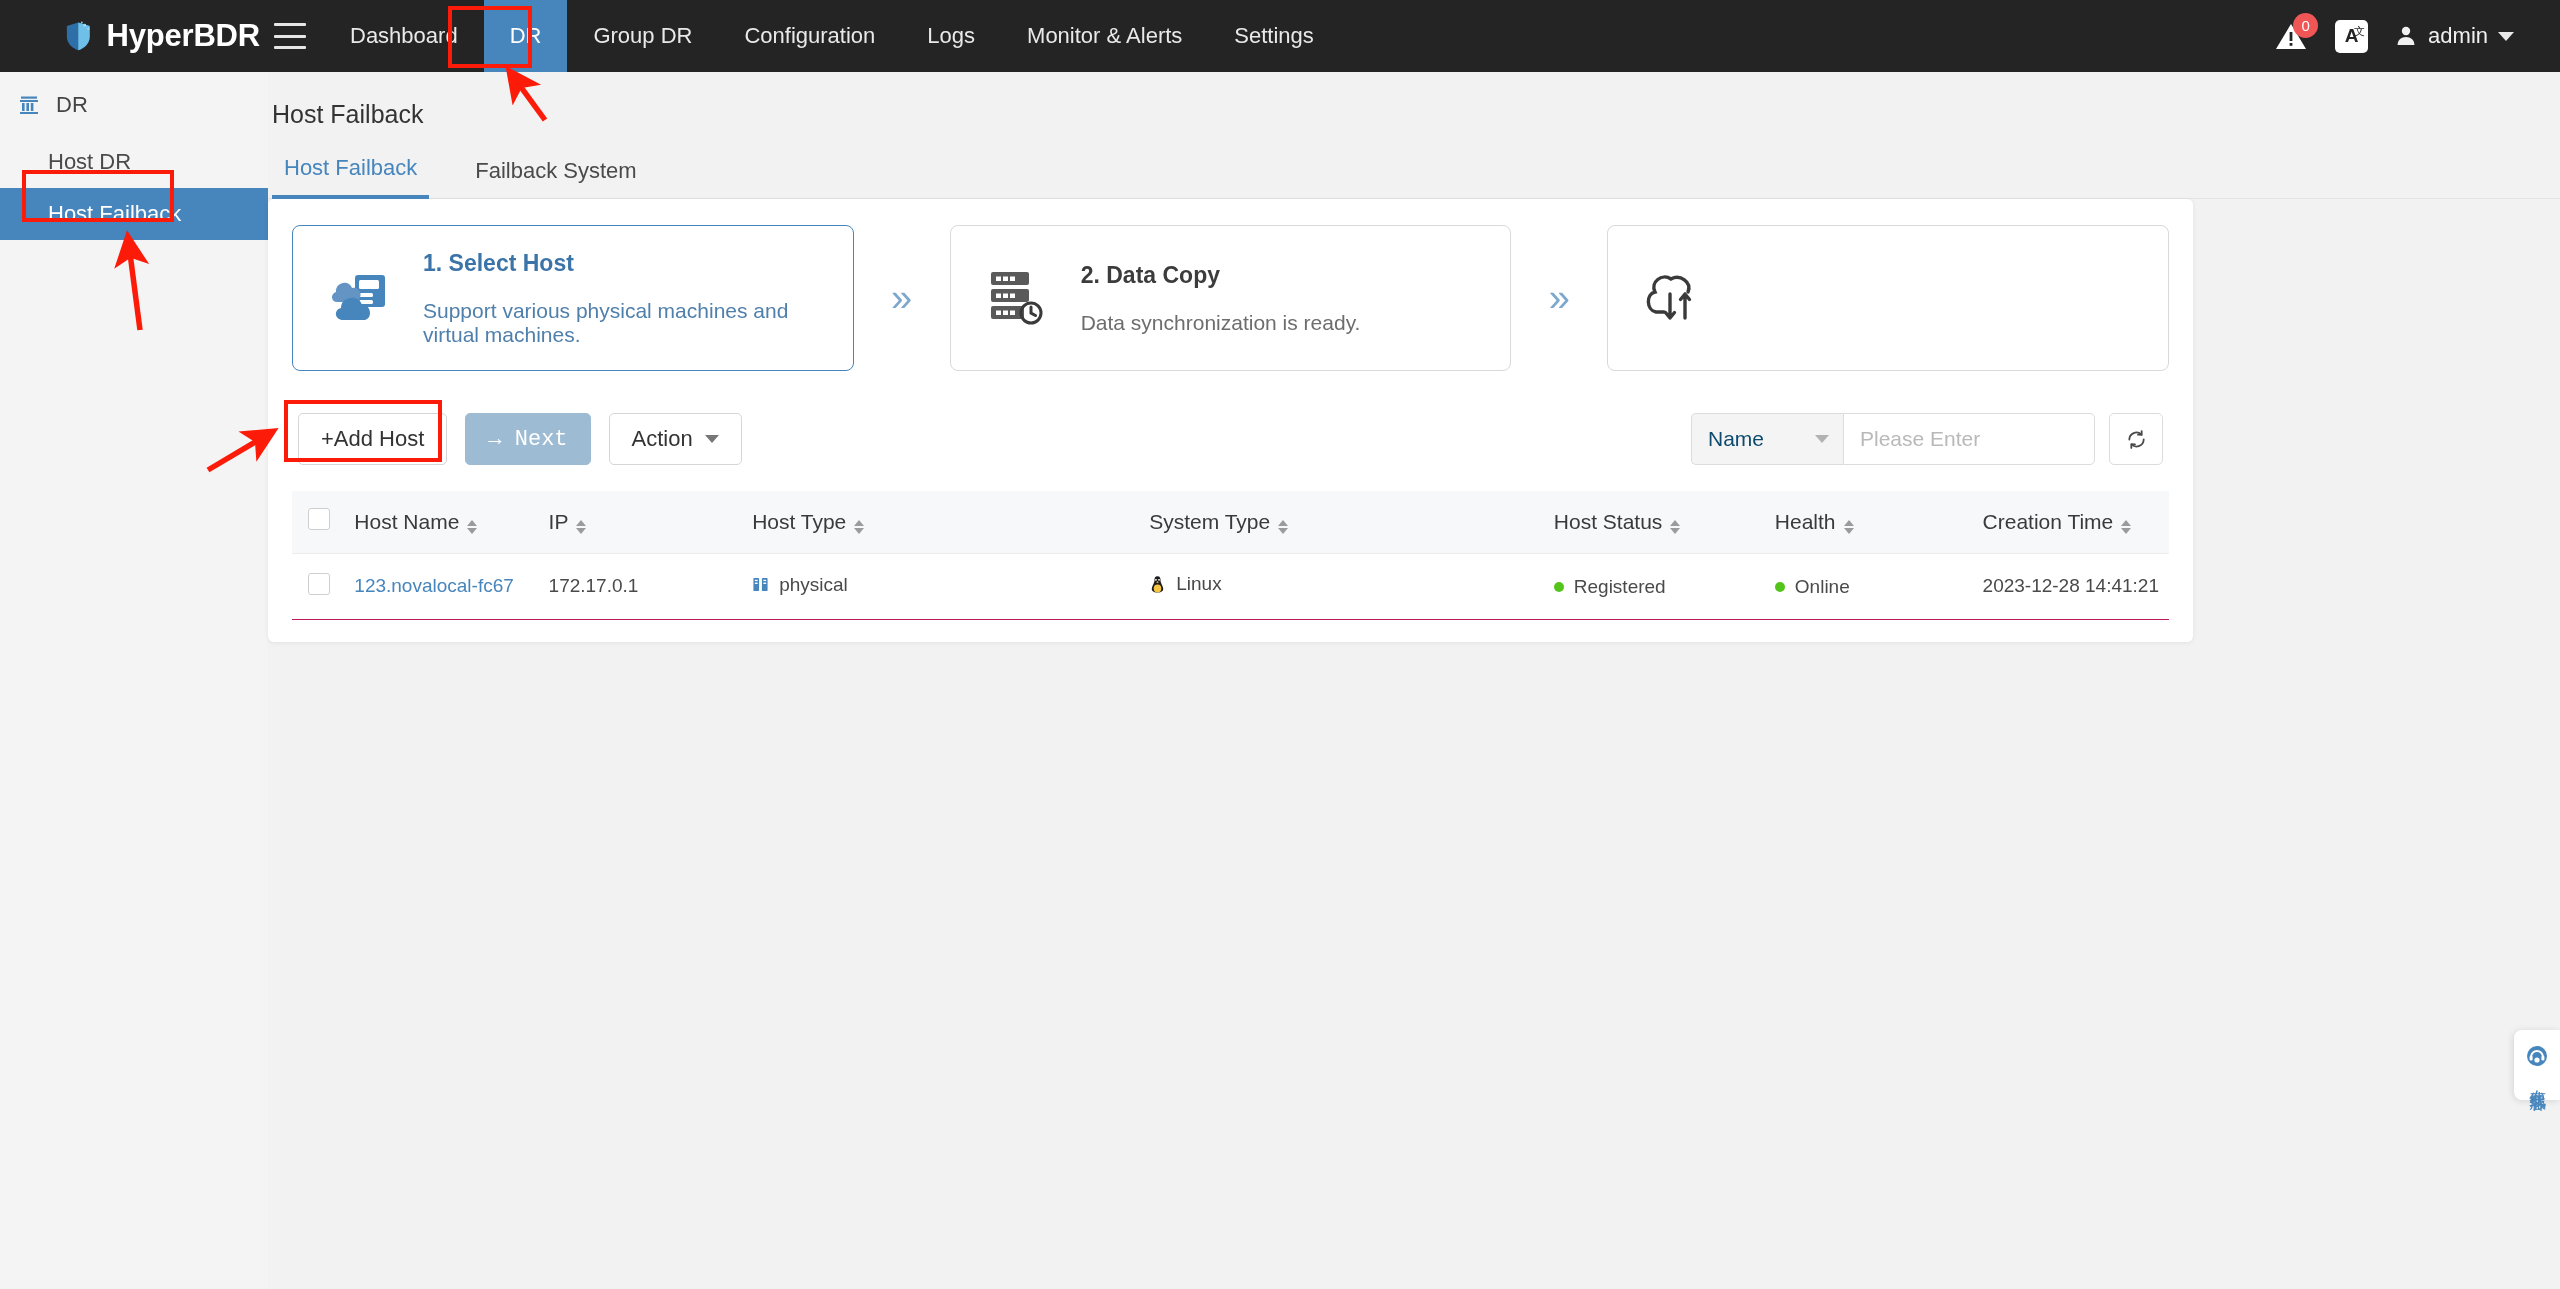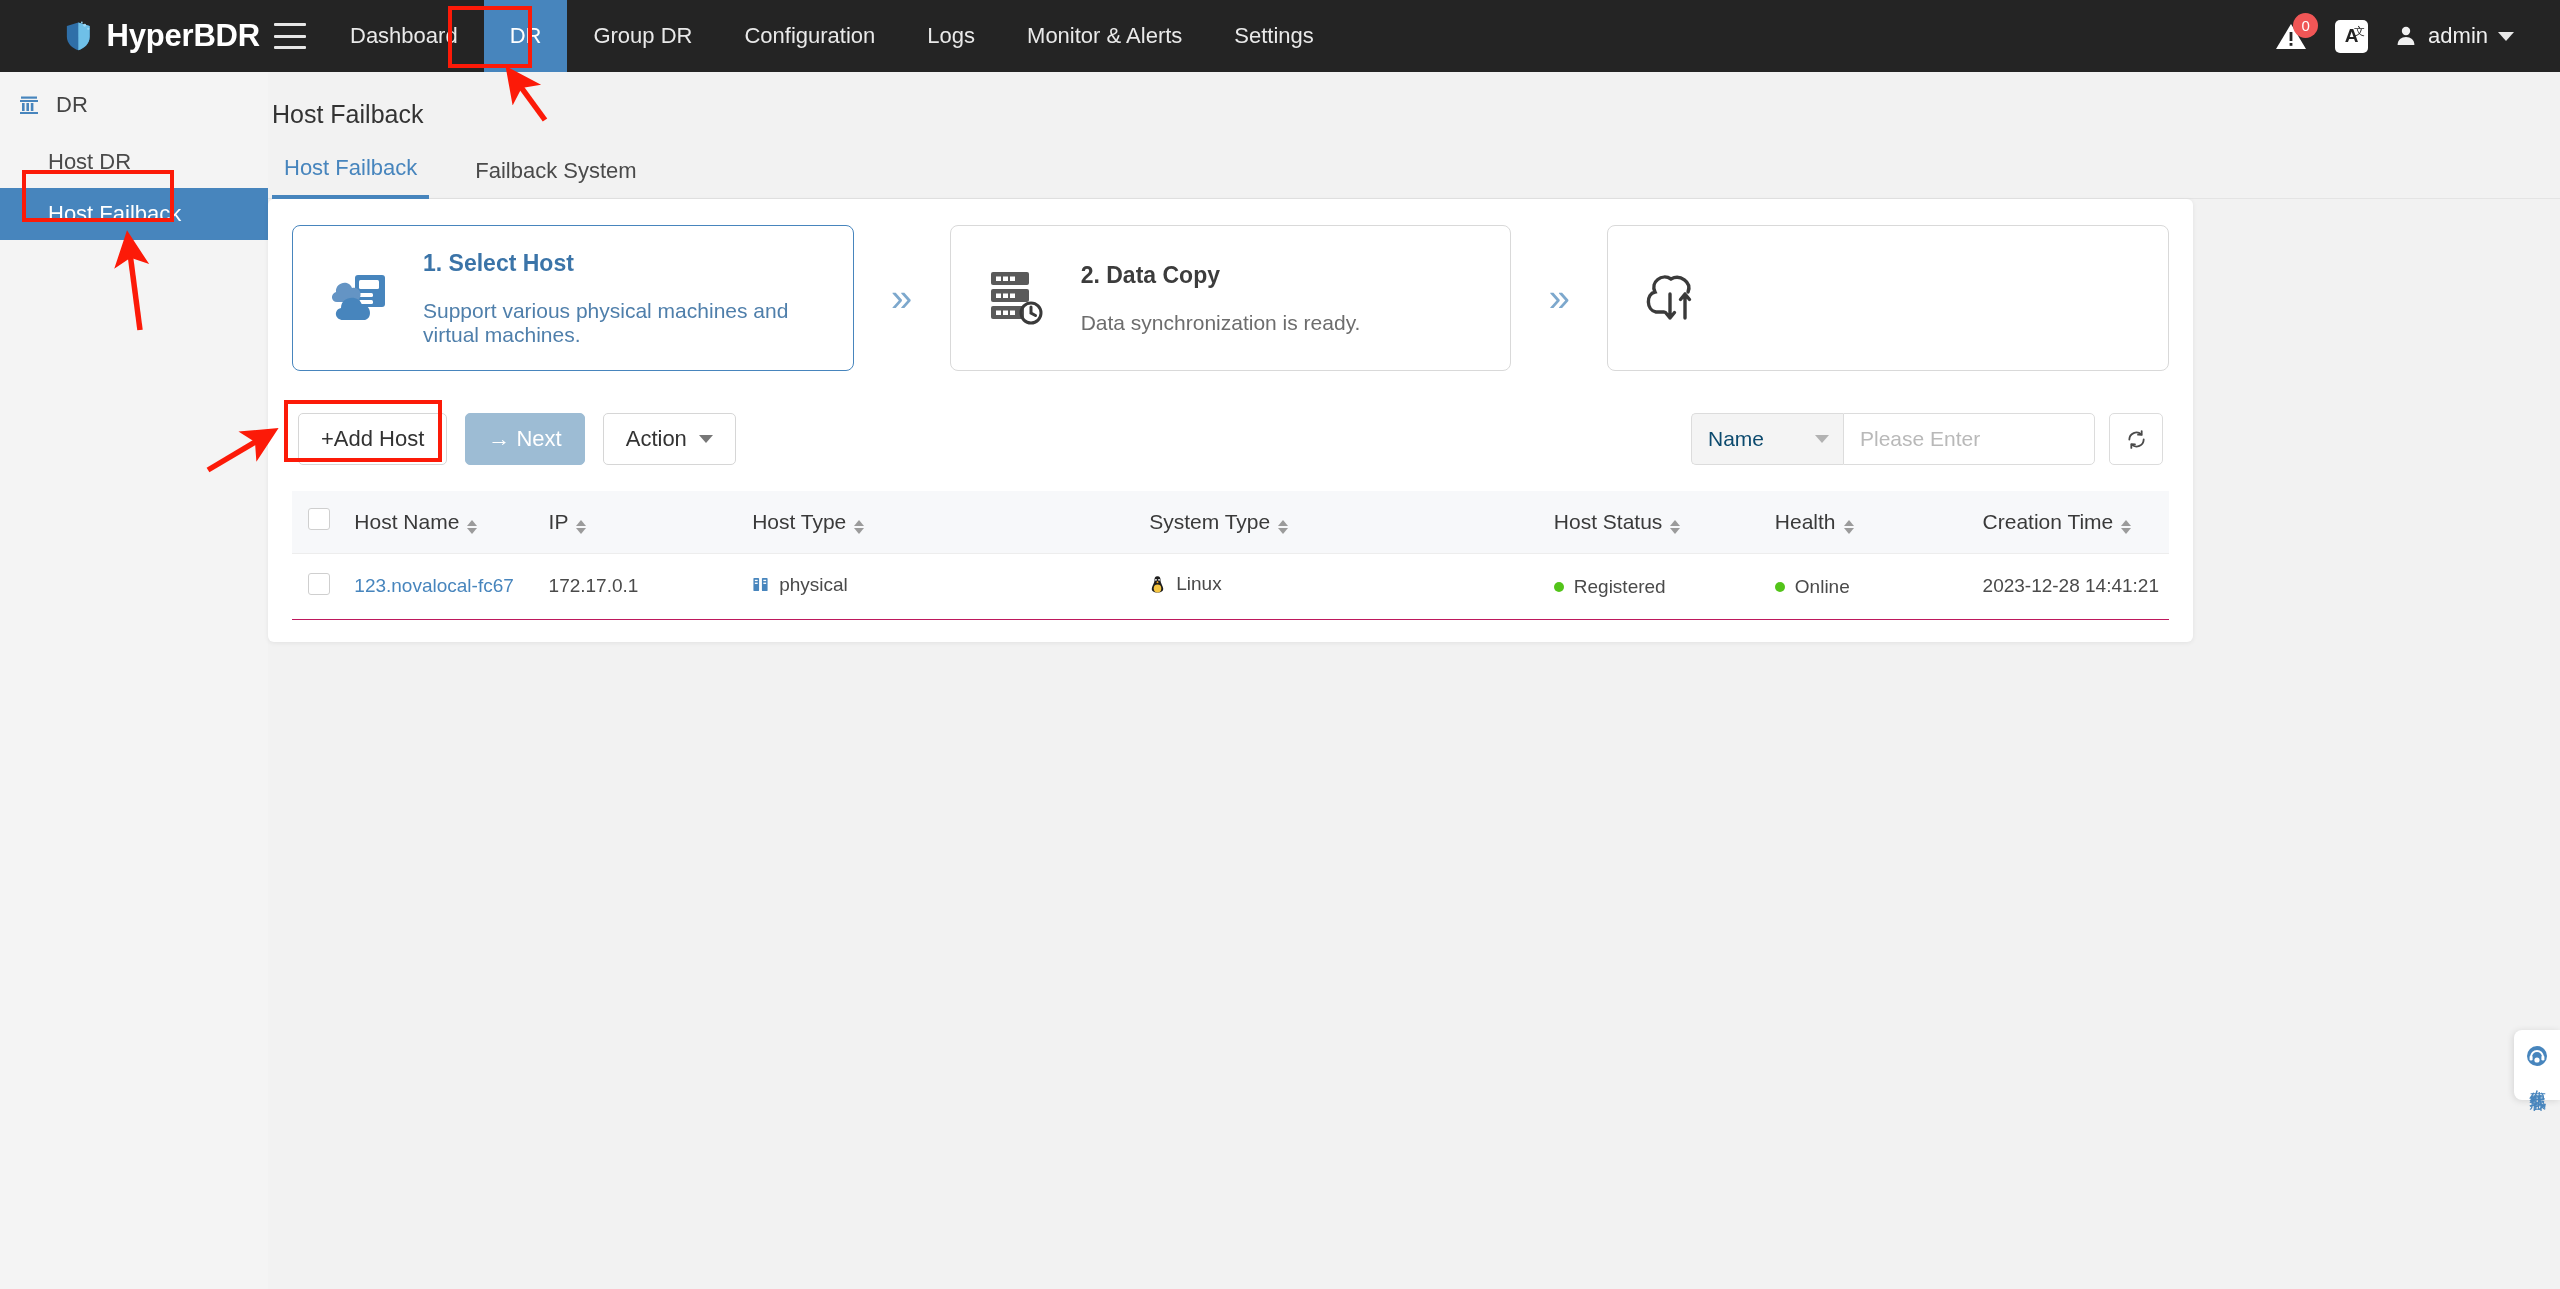--- a/index.html
+++ b/index.html
@@ -226,20 +226,21 @@
     justify-content: center;
     padding: 0 22px;
     cursor: pointer;
     white-space: nowrap;
     font-family: "Liberation Sans", sans-serif;
   }
   .btn.primary-disabled {
     background: #9dbcd4;
     border-color: #9dbcd4;
     color: #ffffff;
+    font-family: Liberation Mono, monospace;
   }
   .btn + .btn { margin-left: 18px; }
   .btn .chev {
     margin-left: 12px;
     width: 0; height: 0;
     border-left: 7px solid transparent;
     border-right: 7px solid transparent;
     border-top: 8px solid #777;
   }
 

